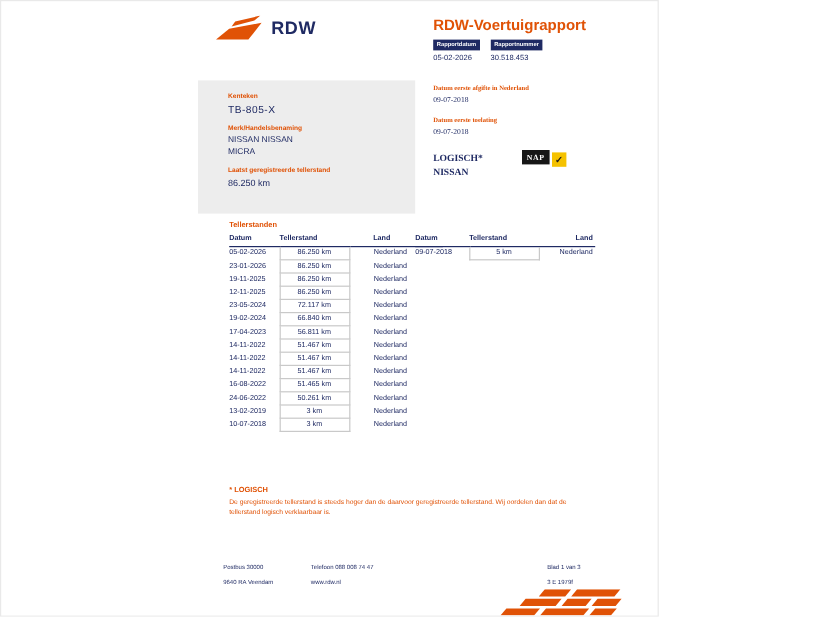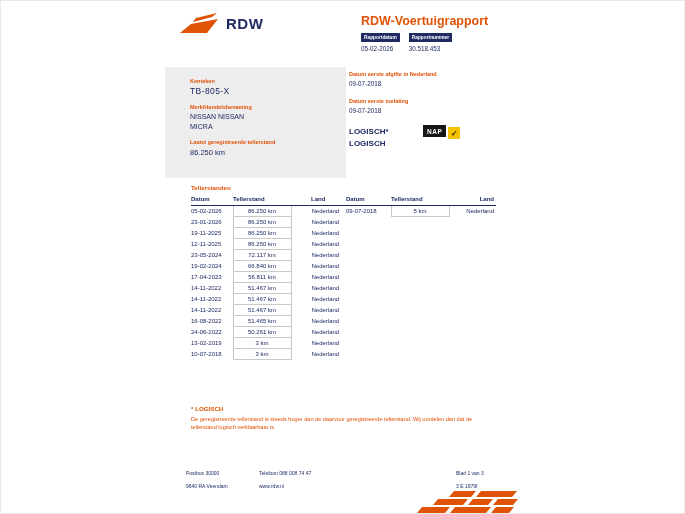--- a/index.html
+++ b/index.html
@@ -1,19 +1,19 @@
 <!DOCTYPE html>
 <html style="--orange: #e05206; --navy: #1f2a63; --panel-gray: #ededed; --cell-border: #c9c9c9; --nap-yellow: #f5c200; --nap-black: #161616;"><head>
 <meta charset="utf-8">
 <style>
   * { margin:0; padding:0; box-sizing:border-box; }
   html,body { background:#ffffff; }
   body { font-family:"Liberation Sans", sans-serif; }
   #page {
-    position:relative; width:685px; height:514px; background:#fff;
+    position:relative; width:549px; height:514px; background:#fff;
     border:1px solid #e9e9e9; overflow:hidden;
   }
   .lbl { color:var(--orange,#e05206); font-weight:bold; font-size:5.5px; position:absolute; }
   .val { color:var(--navy,#1f2a63); position:absolute; }
 
   
   .logo { position:absolute; left:178px; top:12px; display:flex; align-items:center; gap:7px; }
   .logo-mark { width:40px; height:21px; display:inline-block; }
   .logo-mark svg { display:block; }
   .brand-text { color:var(--navy,#1f2a63); font-weight:bold; font-size:15px; letter-spacing:0.5px; }
@@ -26,21 +26,21 @@
   
   .graybox { position:absolute; left:164px; top:66px; width:181px; height:111px; background:var(--panel-gray,#ededed); }
   .kenteken-label { left:25px; top:11px; }
   .kenteken-value { left:25px; top:19px; font-size:8.5px; letter-spacing:0.4px; }
   .merk-label { left:25px; top:37px; }
   .merk-value { left:25px; top:45px; width:70px; font-size:7px; line-height:9.5px; }
   .teller-label { left:25px; top:72px; }
   .teller-value { left:25px; top:81px; font-size:7.5px; }
 
   
-  .reg { position:absolute; left:348px; top:70px; width:160px; height:110px; }
+  .reg { position:absolute; left:360px; top:70px; width:160px; height:110px;font-family:Liberation Serif, serif; }
   .afgifte-label { left:0; top:0; }
   .afgifte-value { left:0; top:9px; font-size:6.3px; }
   .toelating-label { left:0; top:27px; }
   .toelating-value { left:0; top:36px; font-size:6.3px; }
   .oordeel { position:absolute; left:0; top:55px; color:var(--navy,#1f2a63); font-weight:bold; font-size:8px; line-height:11.5px; }
   .nap { position:absolute; left:74px; top:54px; display:flex; align-items:flex-start; }
   .nap-black { background:var(--nap-black,#161616); color:#fff; font-weight:bold; font-size:6.5px; padding:2.5px 4px; letter-spacing:0.5px; }
   .nap-yellow { background:var(--nap-yellow,#f5c200); color:#1a1a1a; width:12px; height:12px; font-size:8px; font-weight:bold;
                 display:flex; align-items:center; justify-content:center; margin-left:2px; margin-top:2px; }
 
@@ -108,21 +108,21 @@
     <div class="val teller-value">86.250 km</div>
   </div>
 
   <div class="reg">
     <div class="lbl afgifte-label">Datum eerste afgifte in Nederland</div>
     <div class="val afgifte-value">09-07-2018</div>
     <div class="lbl toelating-label">Datum eerste toelating</div>
     <div class="val toelating-value">09-07-2018</div>
     <div class="oordeel">
       <div>LOGISCH*</div>
-      <div>LOGISCH</div>
+      <div>NISSAN</div>
     </div>
     <div class="nap">
       <span class="nap-black">NAP</span>
       <span class="nap-yellow">✓</span>
     </div>
   </div>
 
   <div class="section-title">Tellerstanden</div>
 
   <table id="table-left" class="tst">

